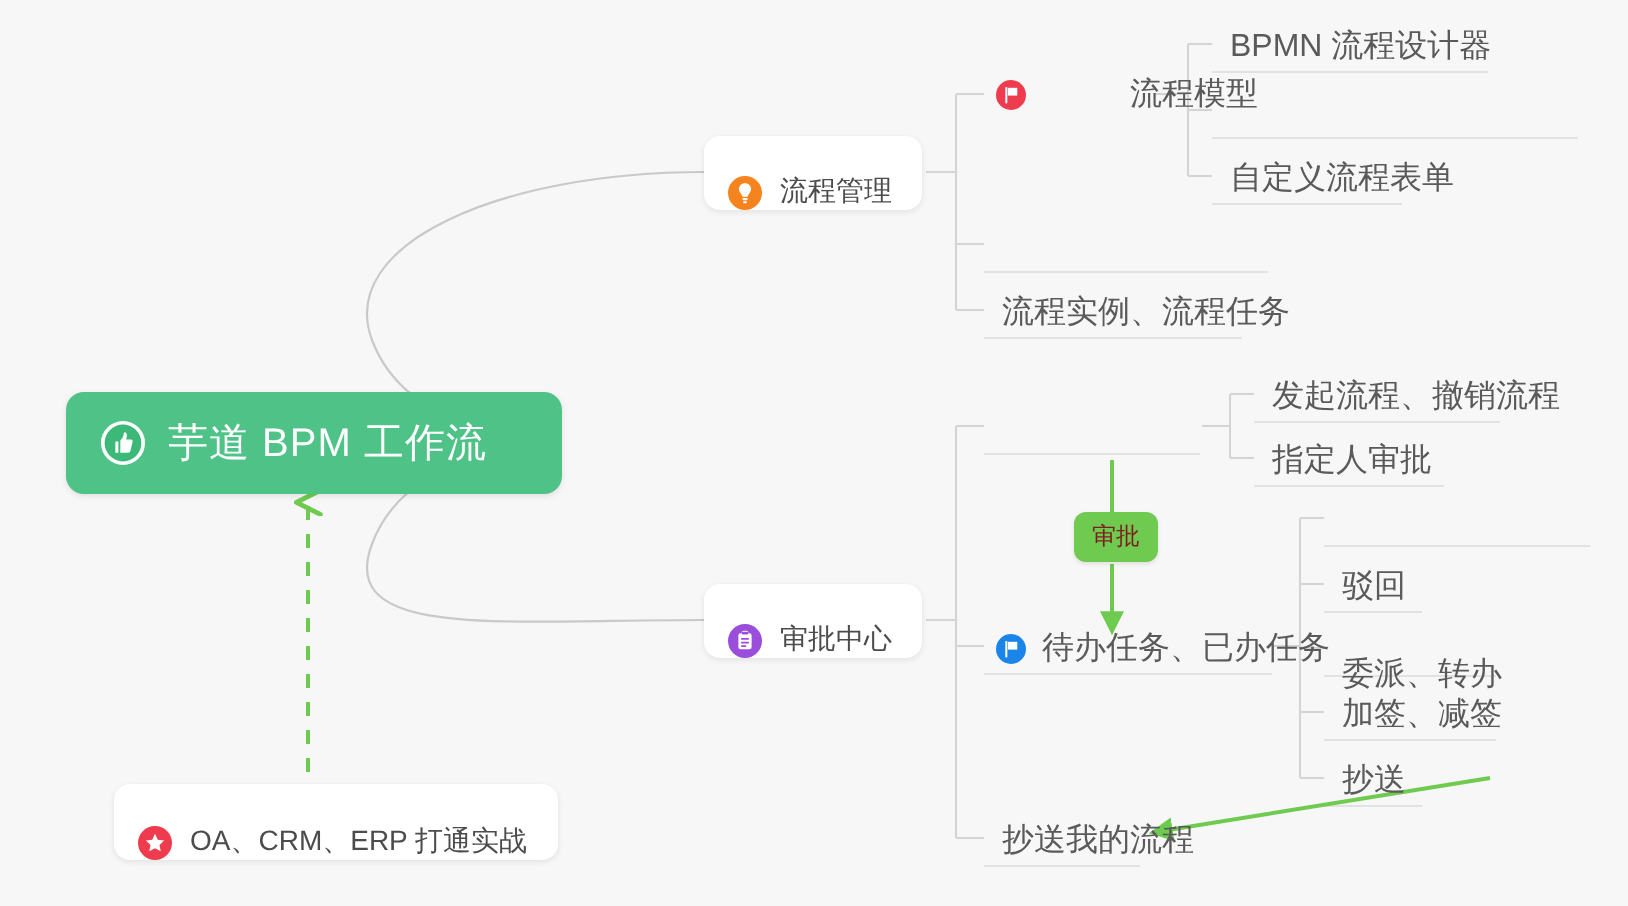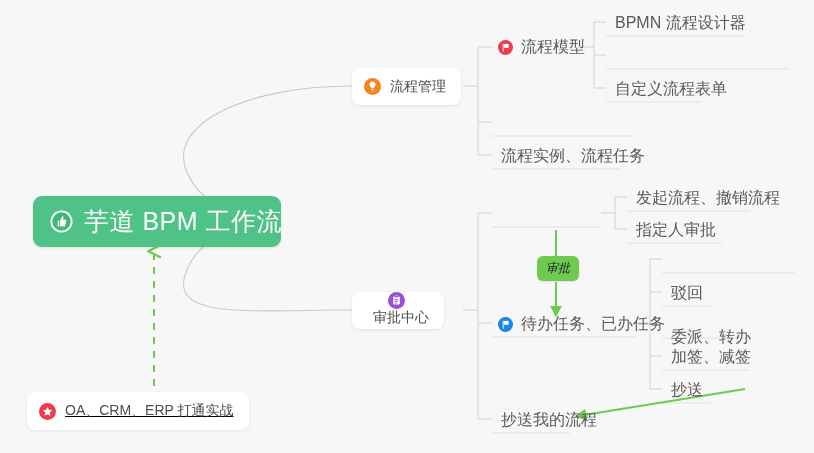--- a/index.html
+++ b/index.html
@@ -38,34 +38,34 @@
     background: #4ec287;
     border-radius: 9px;
     box-shadow: 0 1px 3px rgba(0,0,0,0.10);
     display: flex;
     align-items: center;
     padding-left: 17px;
     box-sizing: border-box;
   }
   .root-label {
     color: #ffffff;
-    font-size: 25px;
+    font-size: 20px;
     letter-spacing: 0.5px;
     margin-left: 11px;
     white-space: nowrap;
   }
 
   
   .card {
     position: absolute;
     background: #ffffff;
     border-radius: 8px;
     box-shadow: 0 1px 3px rgba(0,0,0,0.09);
     display: flex;
-    align-items: center;
+    align-items: flex-end;
     box-sizing: border-box;
     padding: 0 15px 0 12px;
     height: 37px;
   }
   .card .card-label {
     font-size: 14px;
     color: #4c4c4c;
     margin-left: 9px;
     white-space: nowrap;
   }
@@ -96,26 +96,25 @@
     border-radius: 50%;
     position: relative;
   }
   .ic svg { display: block; }
 
   
   .tagbox {
     position: absolute;
     background: #6ecb4f;
     border-radius: 6px;
-    color: #0f172a;
+    color: #7f1d1d;
     font-size: 12px;
     padding: 4px 9px;
     box-shadow: 0 1px 2px rgba(0,0,0,0.10);
     white-space: nowrap;
-    font-style: italic;
   }
 </style>
 </head>
 <body>
 
 <div id="canvas">
 
   <svg id="edges" viewBox="0 0 814 453" width="814" height="453">
     <defs>
       <marker id="arrow-green" markerWidth="8" markerHeight="8" refX="4.2" refY="3" orient="auto" markerUnits="strokeWidth">
@@ -224,36 +223,36 @@
         <path d="M10 4.2 C7.9 4.2 6.4 5.8 6.4 7.7 C6.4 9.0 7.1 9.9 7.8 10.7
                  C8.2 11.2 8.4 11.6 8.45 12.2 L11.55 12.2 C11.6 11.6 11.8 11.2 12.2 10.7
                  C12.9 9.9 13.6 9.0 13.6 7.7 C13.6 5.8 12.1 4.2 10 4.2 Z" fill="#ffffff"></path>
         <rect x="8.5" y="13.0" width="3" height="1.25" rx="0.55" fill="#ffffff"></rect>
         <rect x="8.9" y="14.9" width="2.2" height="1.1" rx="0.5" fill="#ffffff"></rect>
       </svg>
     </span>
     <span class="card-label">流程管理</span>
   </div>
 
-  <div class="card" style="left:352px; top:292px;flex-direction:column;">
+  <div class="card" style="left:352px; top:292px;">
     <span class="ic">
       <svg width="17" height="17" viewBox="0 0 20 20">
         <circle cx="10" cy="10" r="10" fill="#9b4ddb"></circle>
         <rect x="6.1" y="5.4" width="7.8" height="9.4" rx="1.3" fill="#ffffff"></rect>
         <rect x="8.1" y="4.0" width="3.8" height="2.4" rx="1.0" fill="#ffffff"></rect>
         <rect x="8.1" y="4.5" width="3.8" height="1.7" rx="0.8" fill="#9b4ddb"></rect>
         <rect x="7.6" y="8.2" width="4.8" height="1.0" rx="0.5" fill="#9b4ddb"></rect>
         <rect x="7.6" y="10.4" width="4.8" height="1.0" rx="0.5" fill="#9b4ddb"></rect>
         <rect x="7.6" y="12.5" width="3.2" height="1.0" rx="0.5" fill="#9b4ddb"></rect>
       </svg>
     </span>
     <span class="card-label">审批中心</span>
   </div>
 
-  <div class="leaf with-icon" style="left:492px; top:34px;">
+  <div class="leaf with-icon" style="left:492px; top:34px;gap:44px;">
     <span class="ic">
       <svg width="15" height="15" viewBox="0 0 20 20">
         <circle cx="10" cy="10" r="10" fill="#ef3b4e"></circle>
         <rect x="6.2" y="4.6" width="1.35" height="11" rx="0.6" fill="#ffffff"></rect>
         <path d="M7.9 5.2 L14.2 5.2 L14.2 10.4 L7.9 10.4 Z" fill="#ffffff"></path>
       </svg>
     </span>
     <span class="leaf-label">流程模型</span>
   </div>
 
@@ -309,21 +308,21 @@
   </div>
 
   <div class="leaf" style="left:662px; top:377px;">
     <span class="leaf-label">抄送</span>
   </div>
 
   <div class="tagbox" style="left:537px; top:256px;">
     <span>审批</span>
   </div>
 
-  <div class="card footnote" style="left:27px; top:392px; height:38px;text-decoration:underline;">
+  <div class="card footnote" style="left:57px; top:392px; height:38px;">
     <span class="ic">
       <svg width="17" height="17" viewBox="0 0 20 20">
         <circle cx="10" cy="10" r="10" fill="#ee3b4e"></circle>
         <path d="M10 4.6 L11.65 8.05 L15.4 8.55 L12.65 11.15 L13.35 14.9
                  L10 13.1 L6.65 14.9 L7.35 11.15 L4.6 8.55 L8.35 8.05 Z" fill="#ffffff"></path>
       </svg>
     </span>
     <span class="card-label">OA、CRM、ERP 打通实战</span>
   </div>
 

